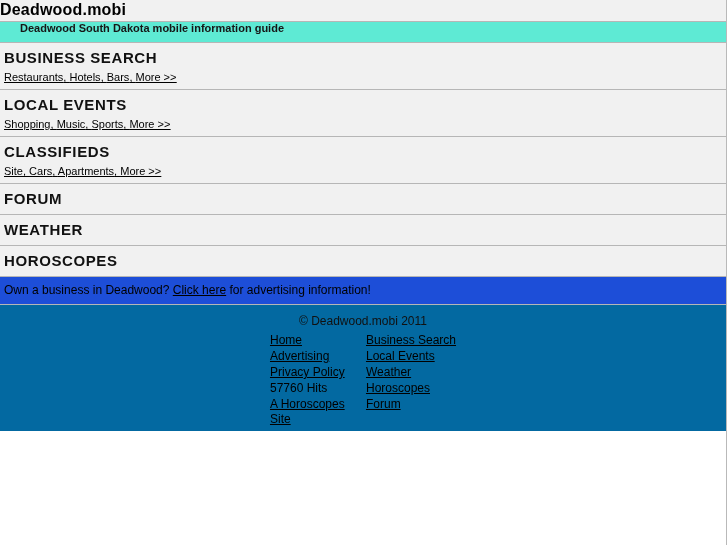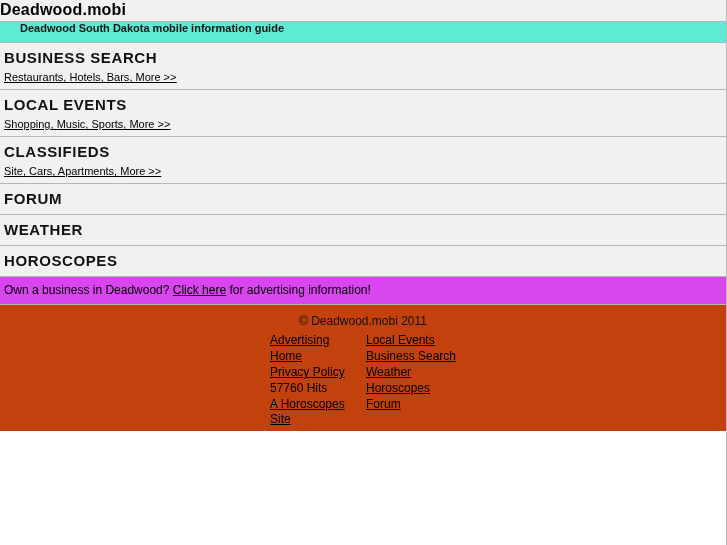--- a/index.html
+++ b/index.html
@@ -76,32 +76,32 @@
   }
   .section-links a {
     color: #000000;
     text-decoration: underline;
   }
   .section-links .sep {
     text-decoration: none;
   }
   
   .advert-bar {
-    background: #d946ef;
+    background: #1d4ed8;
     border-bottom: 1px solid #b6b6b6;
     padding: 6px 4px 7px 4px;
     font-size: 12px;
   }
   .advert-bar a {
     color: #000000;
     text-decoration: underline;
   }
   
   .footer {
-    background: #c2410c;
+    background: #0369a1;
     padding-top: 9px;
     text-align: center;
   }
   .copyright {
     font-size: 12px;
     color: #111111;
     margin-bottom: 5px;
   }
   .footer-cols {
     display: inline-block;
@@ -168,26 +168,26 @@
   <div class="advert-bar">
     <span>Own a business in Deadwood? </span><a href="#">Click here</a><span> for advertising information!</span>
   </div>
 
   <div class="footer">
     <div class="copyright">© Deadwood.mobi 2011</div>
     <div class="footer-cols">
       <table class="footer-table">
         <tbody id="footer-rows">
             <tr>
+              <td class="col-left"><a href="#">Home</a></td>
+              <td class="col-right"><a href="#">Business Search</a></td>
+            </tr>
+            <tr>
               <td class="col-left"><a href="#">Advertising</a></td>
               <td class="col-right"><a href="#">Local Events</a></td>
-            </tr>
-            <tr>
-              <td class="col-left"><a href="#">Home</a></td>
-              <td class="col-right"><a href="#">Business Search</a></td>
             </tr>
             <tr>
               <td class="col-left"><a href="#">Privacy Policy</a></td>
               <td class="col-right"><a href="#">Weather</a></td>
             </tr>
             <tr>
               <td class="col-left"><span class="static">57760 Hits</span></td>
               <td class="col-right"><a href="#">Horoscopes</a></td>
             </tr>
             <tr>

